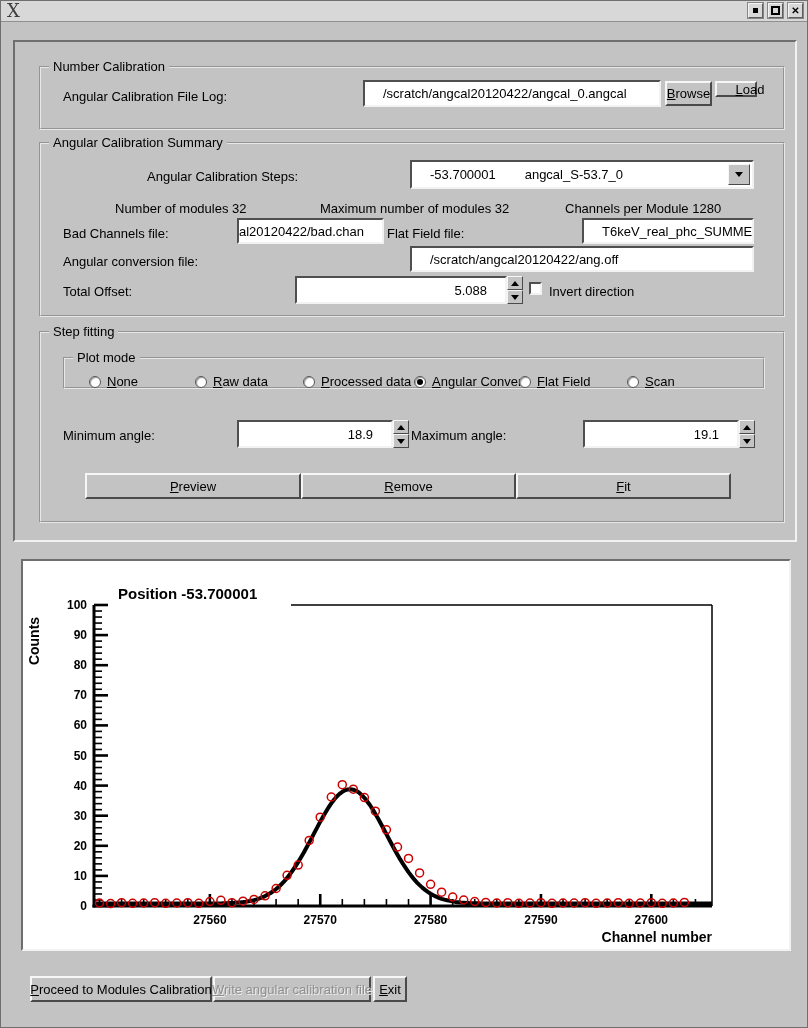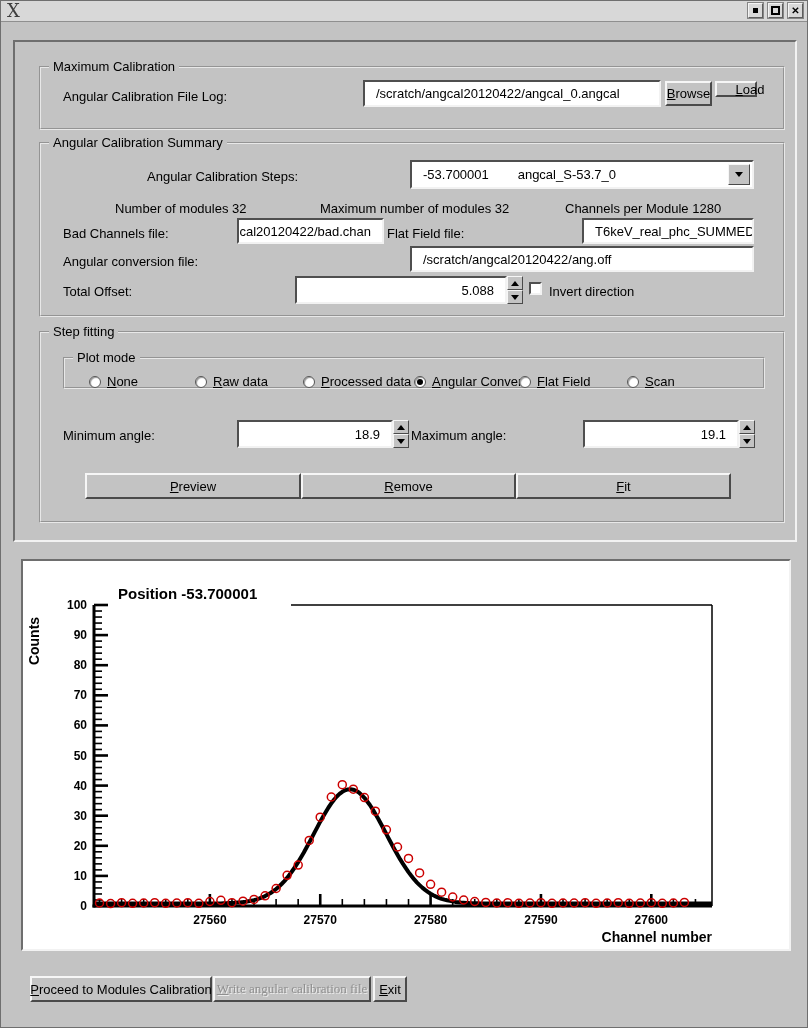--- a/index.html
+++ b/index.html
@@ -20,26 +20,26 @@
   
   .sunken{border:2px solid;border-color:#6e6e6e #f2f2f2 #f2f2f2 #6e6e6e;box-sizing:border-box;}
   .main-panel{position:absolute;left:12px;top:39px;width:784px;height:502px;background:#c3c3c3;}
   .plot-panel{position:absolute;left:20px;top:558px;width:770px;height:392px;background:#fff;}
   
   .gbox{position:absolute;border:2px groove #e8e8e8;box-sizing:border-box;}
   .legend{position:absolute;top:-9px;left:8px;background:#c3c3c3;padding:0 4px;white-space:nowrap;}
   .lbl{position:absolute;white-space:nowrap;}
   
   .field{position:absolute;background:#fff;border:2px solid;border-color:#4f4f4f #f2f2f2 #f2f2f2 #4f4f4f;
-    box-sizing:border-box;display:flex;align-items:center;padding:0 11px;overflow:hidden;white-space:nowrap;}
+    box-sizing:border-box;display:flex;align-items:center;padding:0 18px;overflow:hidden;white-space:nowrap;}
   .field.tail{justify-content:flex-end;}
   .field.num{justify-content:flex-end;}
   .btn{position:absolute;background:#c3c3c3;border:2px solid;border-color:#f6f6f6 #4a4a4a #4a4a4a #f6f6f6;
     box-sizing:border-box;display:flex;align-items:center;justify-content:center;white-space:nowrap;}
-  .btn.disabled{color:#8f8f8f;text-shadow:1px 1px 0 #ededed;font-family:Liberation Serif, serif;}
+  .btn.disabled{color:#8f8f8f;text-shadow:1px 1px 0 #ededed;}
   .ak{text-decoration:underline;}
   .combo-btn{position:absolute;right:2px;top:2px;bottom:2px;width:20px;background:#c3c3c3;
     border:1px solid;border-color:#f6f6f6 #4a4a4a #4a4a4a #f6f6f6;display:flex;align-items:center;justify-content:center;}
   .combo-value{white-space:pre;}
   .spin{position:absolute;width:16px;display:flex;flex-direction:column;}
   .spin-btn{flex:1;position:relative;background:#c3c3c3;border:1px solid;border-color:#f6f6f6 #4a4a4a #4a4a4a #f6f6f6;
     display:flex;align-items:center;justify-content:center;box-sizing:border-box;}
   .tri-up{width:0;height:0;border-left:4px solid transparent;border-right:4px solid transparent;border-bottom:5px solid #000;}
   .tri-down{width:0;height:0;border-left:4px solid transparent;border-right:4px solid transparent;border-top:5px solid #000;}
   .checkbox{position:absolute;width:13px;height:13px;background:#fff;border:2px solid;
@@ -67,21 +67,21 @@
       <span class="sq-hollow"></span>
     </div>
     <div class="tb-btn tb-close">
       <span>✕</span>
     </div>
   </div>
 
   <div class="main-panel sunken">
 
     <div class="gbox" style="left:24px;top:24px;width:746px;height:64px;">
-      <span class="legend">Maximum Calibration</span>
+      <span class="legend">Number Calibration</span>
       <span class="lbl" style="left:22px;top:21px;">Angular Calibration File Log:</span>
       <div class="field" style="left:322px;top:12px;width:298px;height:27px;">
         <span>/scratch/angcal20120422/angcal_0.angcal</span>
       </div>
       <div class="btn" style="left:624px;top:13px;width:47px;height:25px;">
         <span><span class="ak">B</span><span>rowse</span></span>
       </div>
       <div class="btn" style="left:674px;top:13px;width:42px;height:16px;padding-left:28px;">
         <span><span class="ak">L</span><span>oad</span></span>
       </div>

